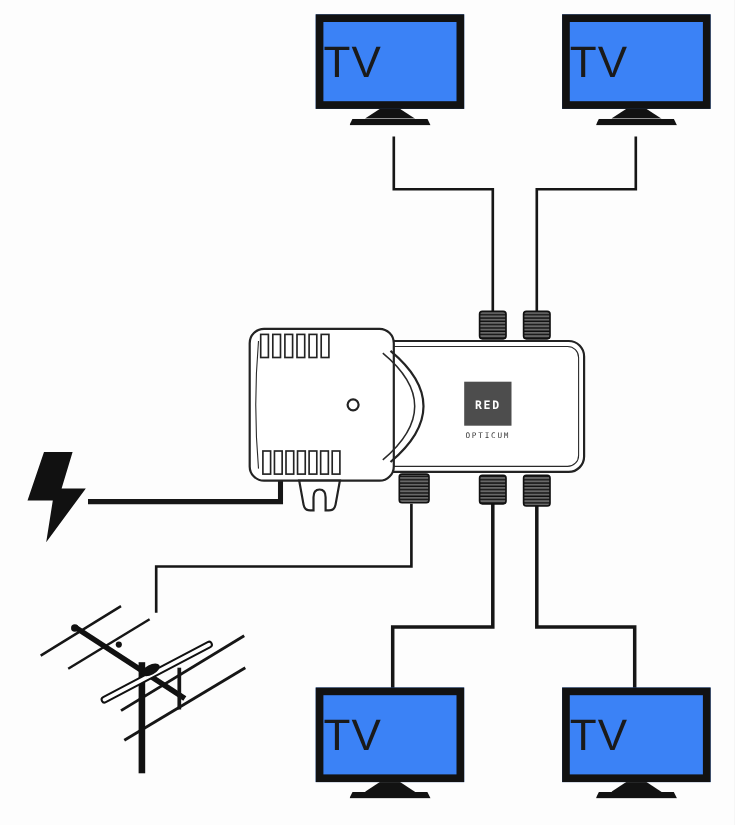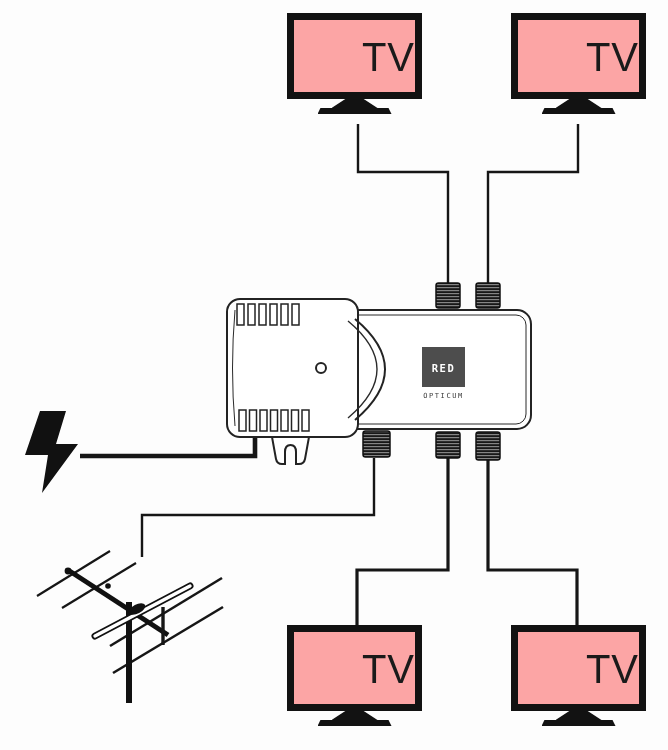--- a/index.html
+++ b/index.html
@@ -5,21 +5,21 @@
   html,body{margin:0;padding:0;background:#e8e8e8;}
   #stage{
     position:relative;width:668px;height:750px;margin:0 auto;
     background:#fdfdfd;overflow:hidden;
     font-family:"Liberation Sans",sans-serif;
   }
   #wiring{position:absolute;left:0;top:0;width:668px;height:750px;}
   .tv{position:absolute;width:135px;display:flex;flex-direction:column;align-items:center;}
   .tv-screen{
     box-sizing:border-box;width:135px;height:86px;border:7px solid #121212;
-    background:#fca5a5;display:flex;align-items:center;justify-content:flex-end;
+    background:#3b82f6;display:flex;align-items:center;justify-content:flex-start;
   }
   .tv-label{
     font-family:"Liberation Sans",sans-serif;font-size:40px;font-weight:400;
     letter-spacing:1px;color:#1a1a1a;line-height:1;padding-top:2px;user-select:none;
   }
   .tv-neck{width:46px;height:9px;background:#121212;clip-path:polygon(30% 0,70% 0,100% 100%,0 100%);}
   .tv-base{width:74px;height:6px;background:#121212;clip-path:polygon(4% 0,96% 0,100% 100%,0 100%);}
   .tv-tl{left:287px;top:13px;}
   .tv-tr{left:511px;top:13px;}
   .tv-bl{left:287px;top:625px;}

